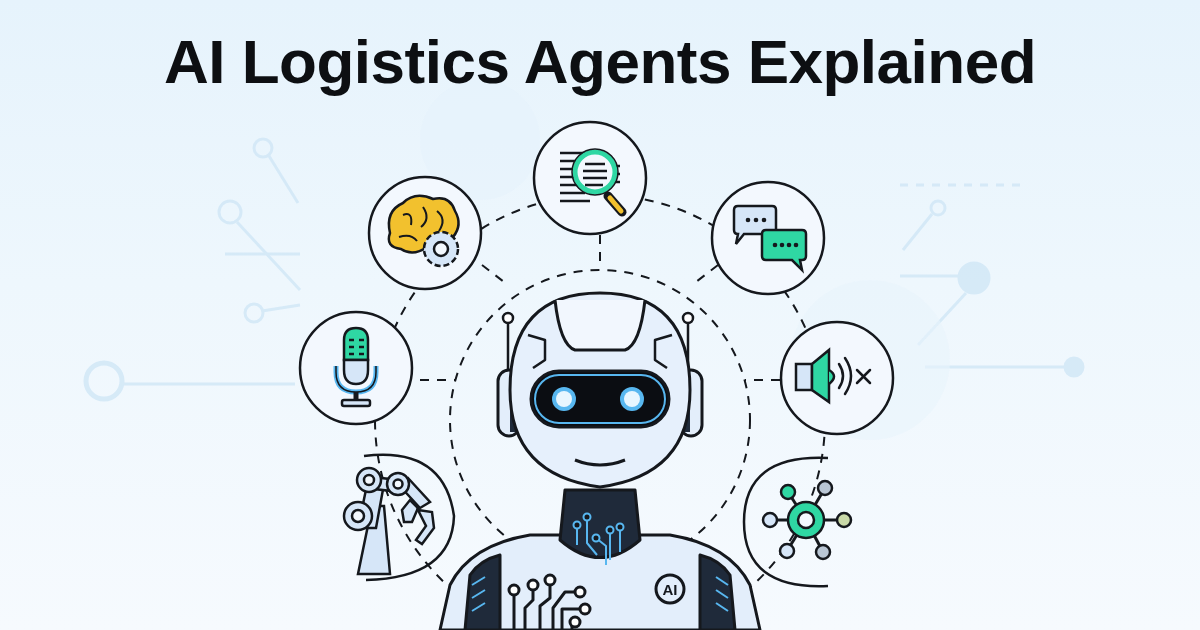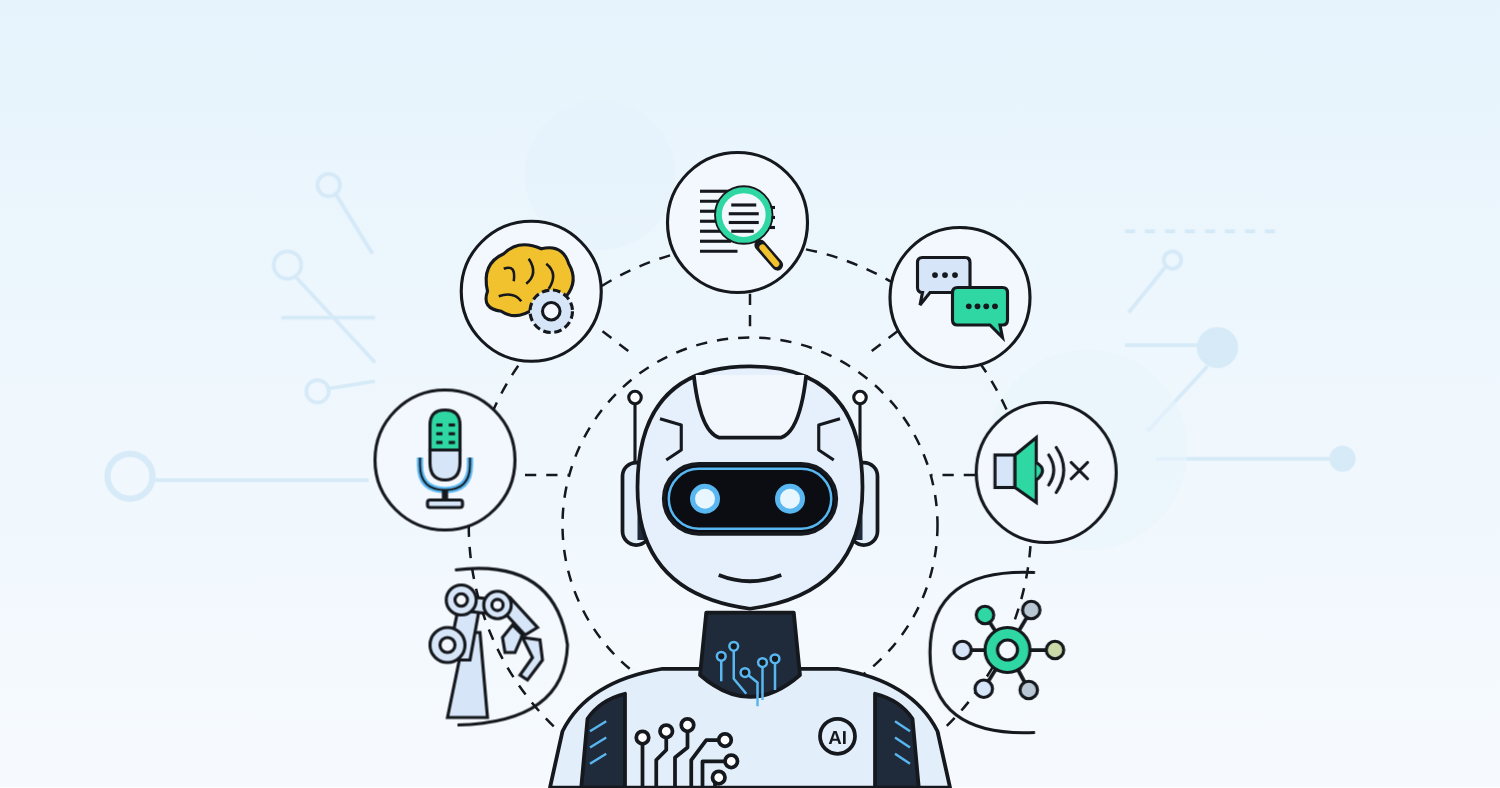--- a/index.html
+++ b/index.html
@@ -253,13 +253,14 @@
       <circle cx="38" cy="0" r="7" fill="#c9d9a8" stroke="#15181d" stroke-width="2.5"></circle>
       <circle cx="-19" cy="31" r="7" fill="#d6e6f8" stroke="#15181d" stroke-width="2.5"></circle>
       <circle cx="17" cy="32" r="7" fill="#b9c6d4" stroke="#15181d" stroke-width="2.5"></circle>
       <circle cx="0" cy="0" r="18" fill="#2fd7a3" stroke="#15181d" stroke-width="2.5"></circle>
       <circle cx="0" cy="0" r="8" fill="#f3f8fe" stroke="#15181d" stroke-width="2.5"></circle>
     </g>
 
     <text x="670" y="595" text-anchor="middle" font-family="Liberation Sans, sans-serif" font-weight="700" font-size="15" fill="#15181d">AI</text>
   </svg>
 
+  <h1 class="title">AI Logistics Agents Explained</h1>
 </div>
 
 </body></html>

